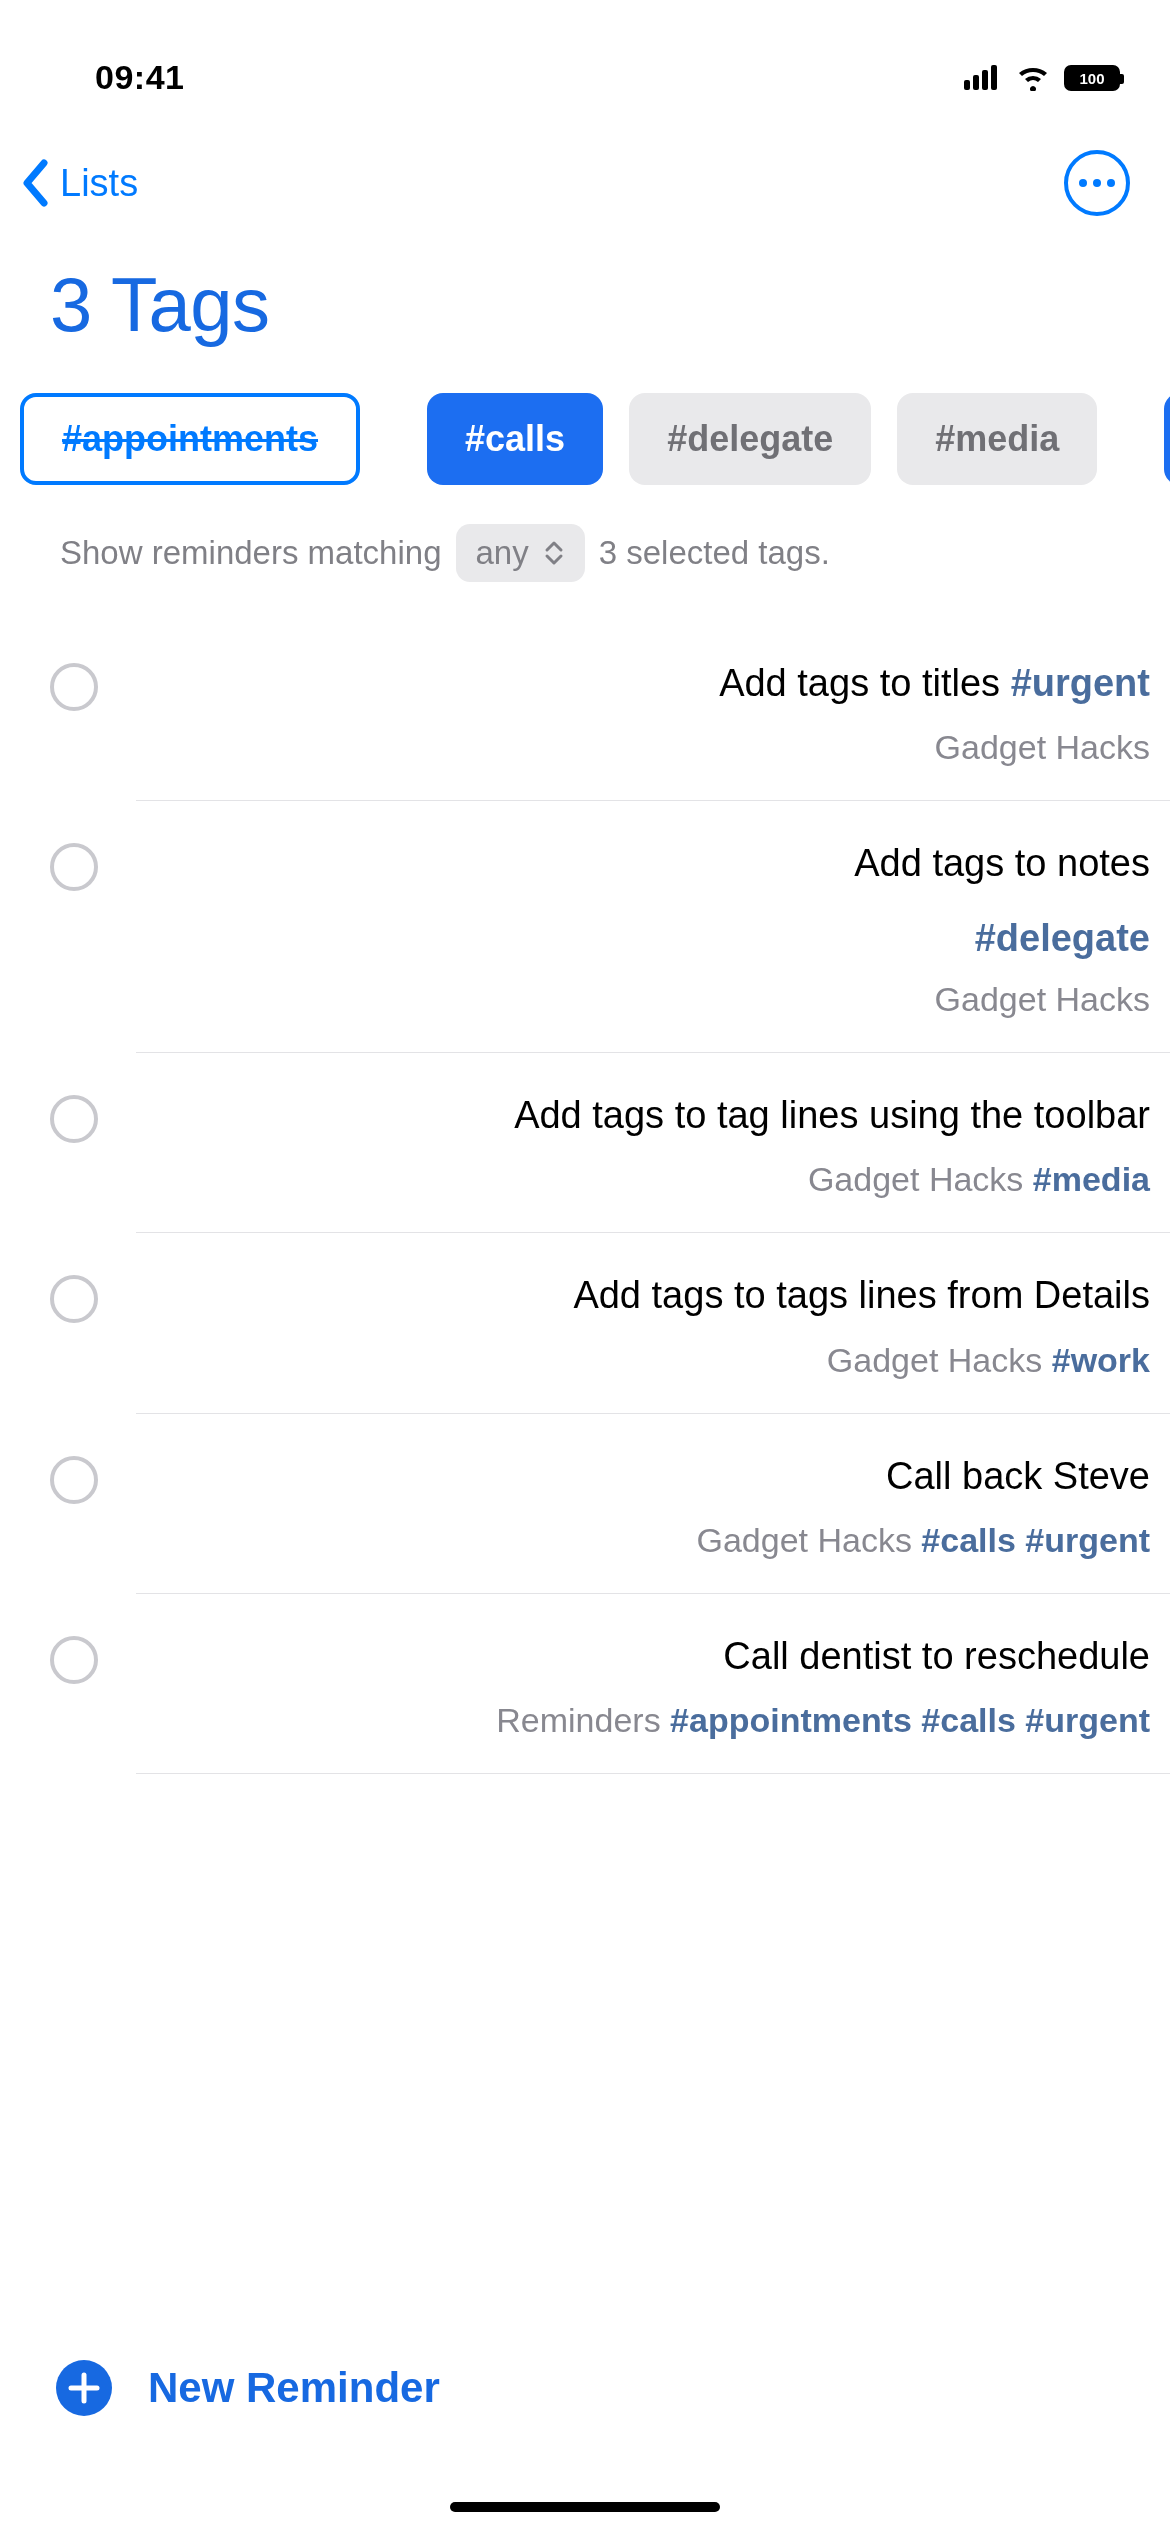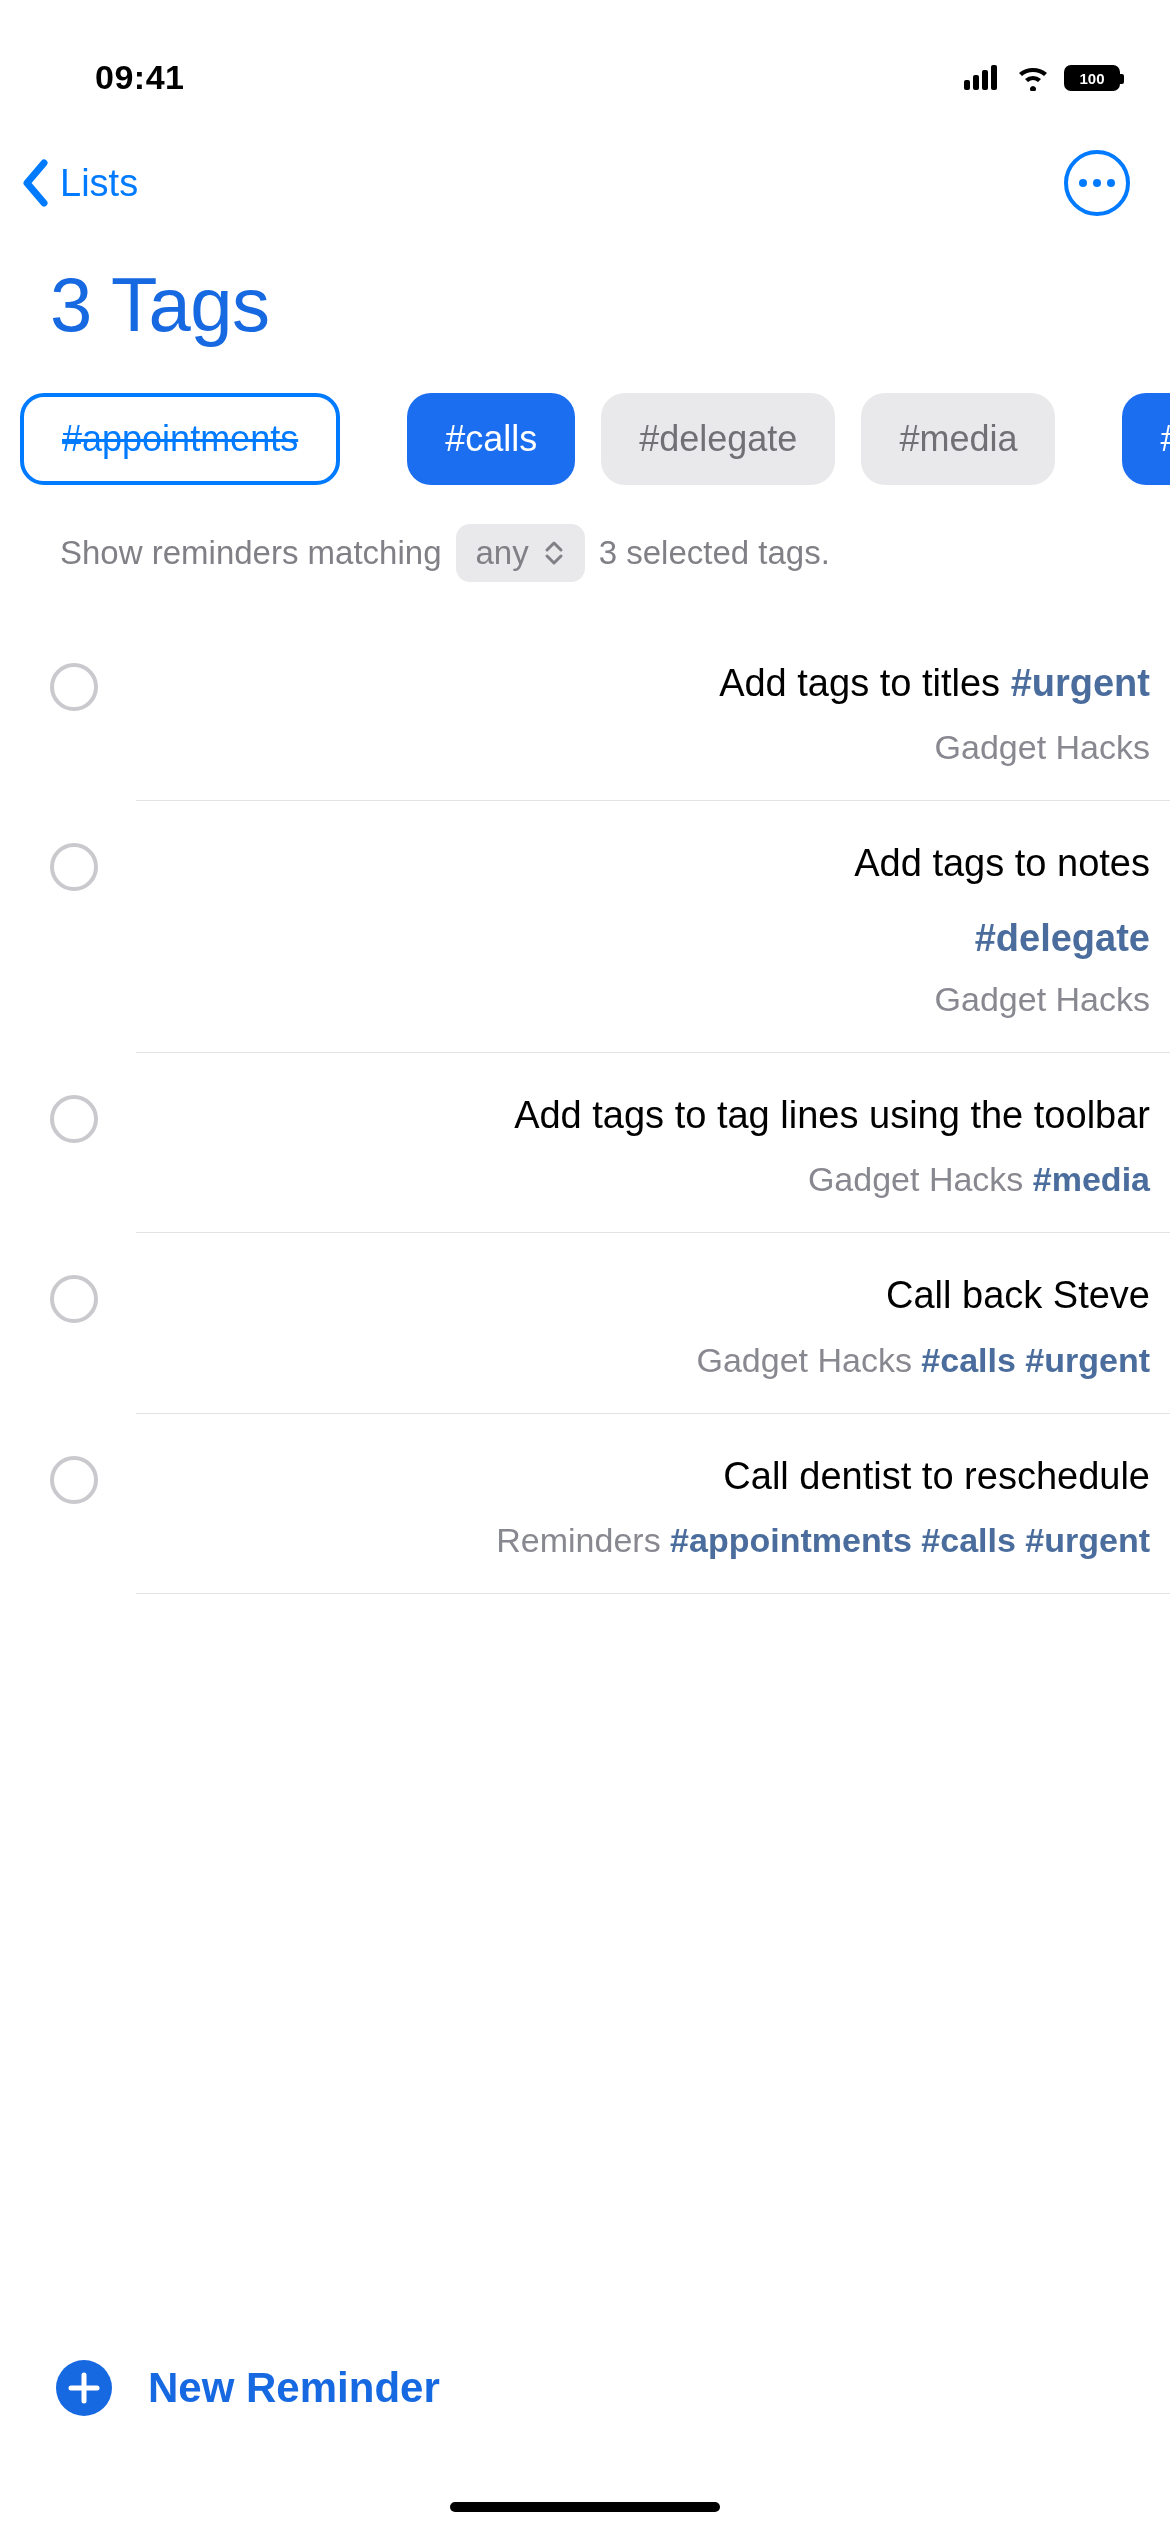--- a/index.html
+++ b/index.html
@@ -122,26 +122,26 @@
     
     .tag-row {
       display: flex;
       gap: 26px;
       padding: 15px 0 15px 20px;
       overflow-x: hidden;
       white-space: nowrap;
     }
     .tag-chip {
       height: 92px;
-      border-radius: 24px;
+      border-radius: 16px;
       display: flex;
       align-items: center;
       padding: 0 38px;
       font-size: 36px;
-      font-weight: 400;
+      font-weight: 700;
       flex-shrink: 0;
     }
     .tag-chip.outlined {
       background: #fff;
       border: 4px solid #007aff;
       color: #007aff;
     }
     .tag-chip.outlined span {
       text-decoration: line-through;
       text-decoration-thickness: 3px;
@@ -350,20 +350,27 @@
   </div>
 
   <div class="reminder-item">
     <div class="reminder-checkbox"></div>
     <div class="reminder-body">
       <div class="reminder-title">Add tags to tag lines using the toolbar</div>
       <div class="reminder-meta"><span>Gadget Hacks </span><span class="hash">#media</span></div>
     </div>
   </div>
 
+  <div class="reminder-item">
+    <div class="reminder-checkbox"></div>
+    <div class="reminder-body">
+      <div class="reminder-title">Add tags to tags lines from Details</div>
+      <div class="reminder-meta"><span>Gadget Hacks </span><span class="hash">#work</span></div>
+    </div>
+  </div>
 
   <div class="reminder-item">
     <div class="reminder-checkbox"></div>
     <div class="reminder-body">
       <div class="reminder-title">Call back Steve</div>
       <div class="reminder-meta"><span>Gadget Hacks </span><span class="hash">#calls #urgent</span></div>
     </div>
   </div>
 
   <div class="reminder-item">

